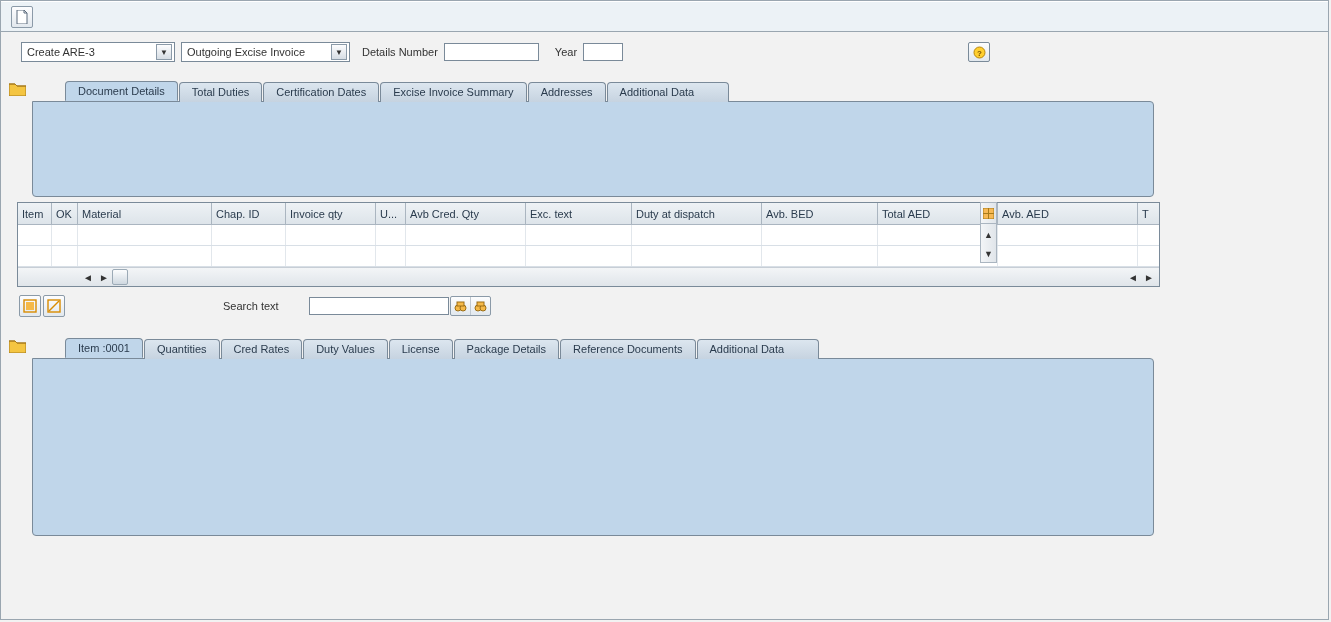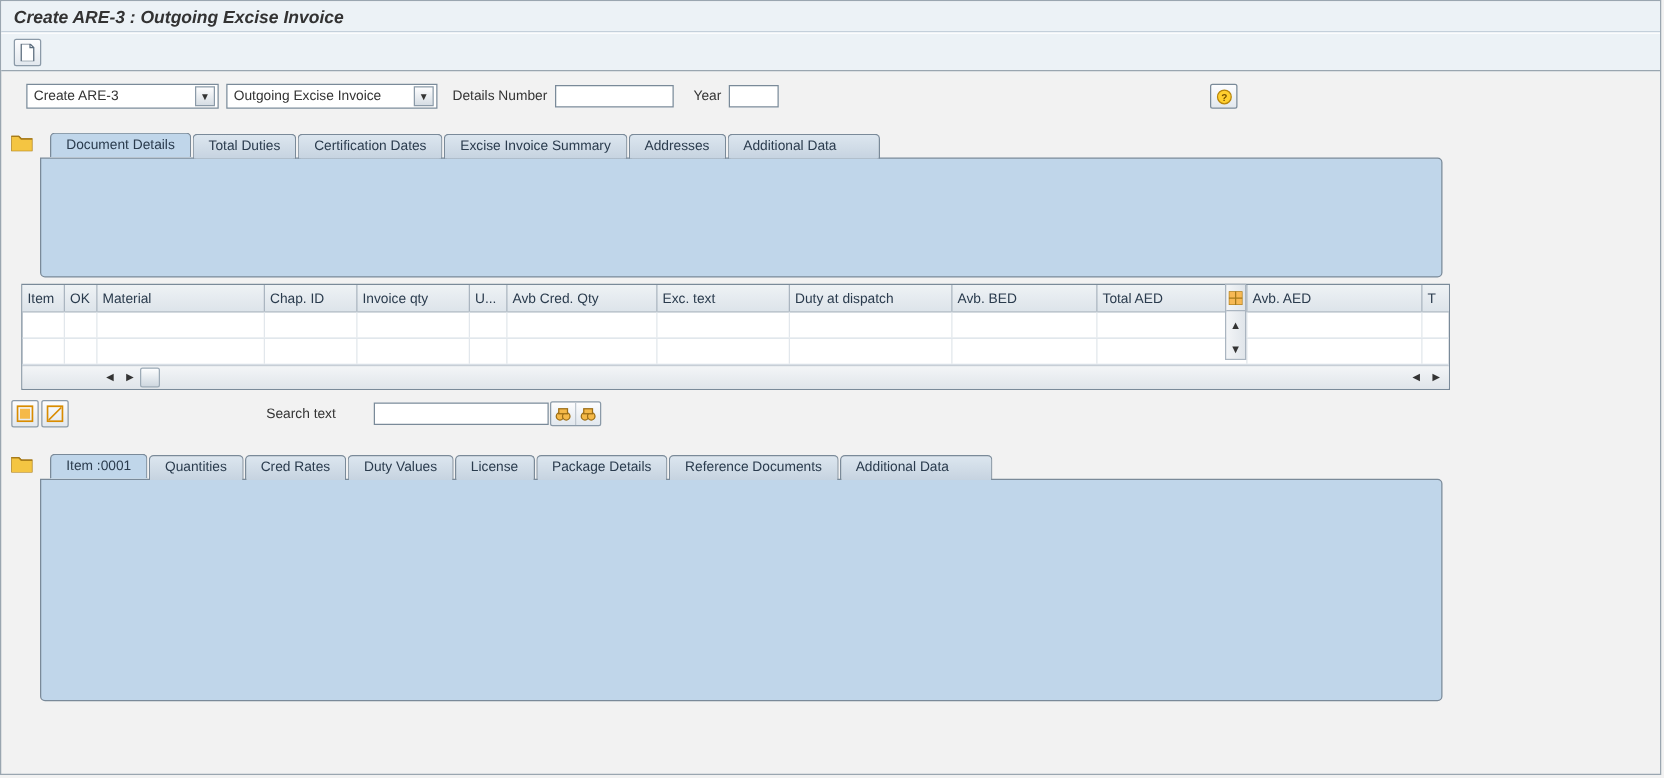--- a/index.html
+++ b/index.html
@@ -123,21 +123,21 @@
     align-items: flex-start;
   }
   .tabset {
     position: relative;
     margin-left: 6px;
   }
   .tabs {
     display: flex;
     position: relative;
     z-index: 2;
-    margin-left: 8px;
+    margin-left: 33px;
   }
   .tab {
     border: 1px solid #7a8a99;
     border-bottom: none;
     padding: 3px 12px 3px 12px;
     background: linear-gradient(#dce6ef, #c6d3e0);
     margin-right: 1px;
     border-radius: 4px 4px 0 0;
     font-size: 11px;
     color: #2a3b4d;
@@ -258,21 +258,21 @@
     height: 16px;
     display: flex;
     align-items: center;
     justify-content: center;
     font-size: 9px;
   }
   
   .below-grid {
     display:flex;
     align-items:center;
-    margin: 0 0 20px 0;
+    margin: 0 0 20px 10px;
   }
   .mini-btn {
     width:20px;height:20px;
     border:1px solid #8b9aa8;
     background: linear-gradient(#fdfdfe,#e2e8ee);
     border-radius:2px;
     display:flex;align-items:center;justify-content:center;
     margin-right:2px;
     cursor:pointer;
   }
@@ -304,21 +304,20 @@
     font-family: Verdana, sans-serif;
     letter-spacing: .3px;
     pointer-events:none;
   }
 </style>
 </head>
 <body>
 
 <div class="frame">
 
-  <div class="title-bar">Create ARE-3 : Outgoing Excise Invoice</div>
 
   <div class="toolbar">
     <div class="tb-btn">
       <svg width="12" height="14" viewBox="0 0 12 14">
           <path d="M1 0h7l3 3v11H1z" fill="#fff" stroke="#5a6b7c" stroke-width="1"></path>
           <path d="M8 0v3h3" fill="none" stroke="#5a6b7c"></path>
         </svg>
     </div>
   </div>
 

